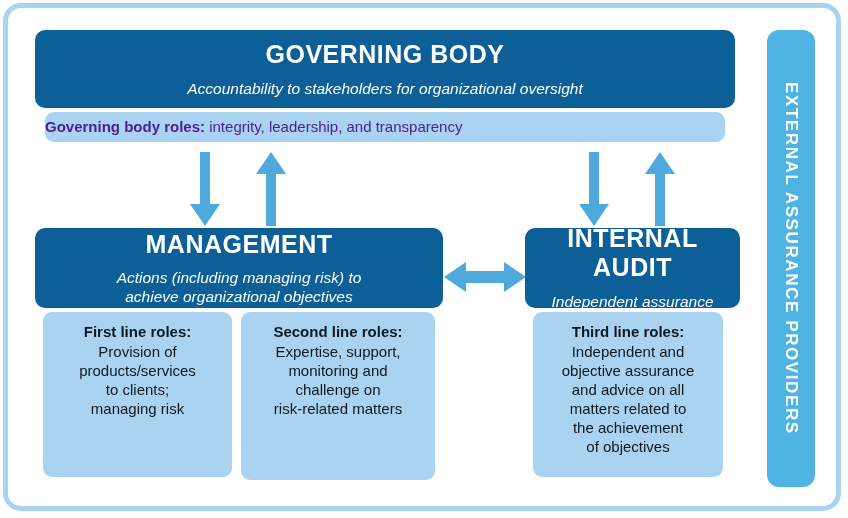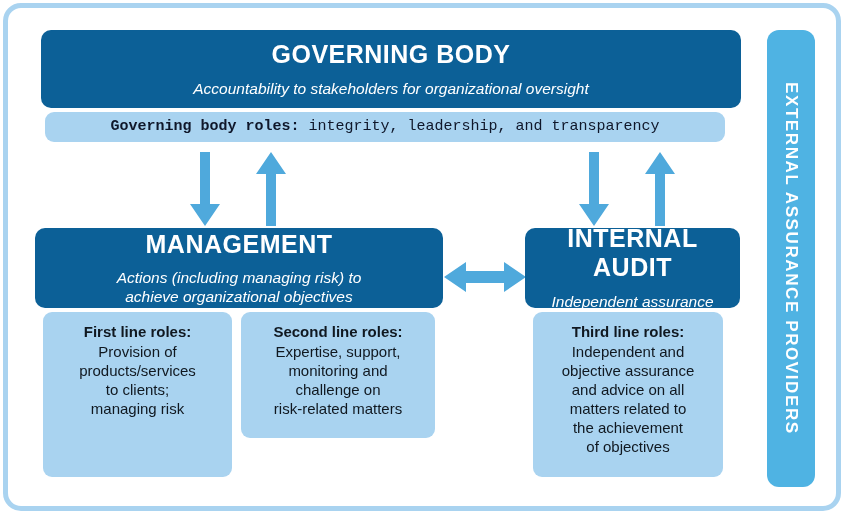--- a/index.html
+++ b/index.html
@@ -53,26 +53,25 @@
   .dark-box .subtitle {
     font-size: 15.5px;
     font-style: italic;
     line-height: 1.2;
     margin-top: 11px;
   }
   
   .light-bar {
     background: #A9D3F0;
     border-radius: 9px;
-    color: #0f172a;
+    color: #4c1d95;
     display: flex;
     align-items: center;
-    justify-content: center;
+    justify-content: flex-start;
     text-align: center;
-    font-family: Liberation Mono, monospace;
   }
   .light-bar .bar-text {
     font-size: 15px;
     line-height: 1.25;
   }
   .light-bar .bar-text b {
     font-weight: bold;
   }
   .role-panel {
     background: #A9D3F0;
@@ -116,21 +115,21 @@
   }
   .arrow svg { display: block; }
 </style>
 </head>
 <body>
 
 <div id="diagram">
 
   <div class="outer-frame"></div>
 
-  <div class="box dark-box" style="left:41px; top:30px; width:700px; height:78px;">
+  <div class="box dark-box" style="left:35px; top:30px; width:700px; height:78px;">
     <div class="title">GOVERNING BODY</div>
     <div class="subtitle">Accountability to stakeholders for organizational oversight</div>
   </div>
 
   <div class="box light-bar" style="left:45px; top:112px; width:680px; height:30px;">
     <div class="bar-text"><b>Governing body roles:</b><span> integrity, leadership, and transparency</span></div>
   </div>
 
   <div class="arrow" style="left:189px; top:152px;">
     <svg width="32" height="76" viewBox="0 0 32 76">
@@ -172,21 +171,21 @@
 products/services
 to clients;
 managing risk</span>
   </div>
 
   <div class="box dark-box" style="left:525px; top:228px; width:215px; height:80px;">
     <div class="title">INTERNAL AUDIT</div>
     <div class="subtitle">Independent assurance</div>
   </div>
 
-  <div class="box role-panel" style="left:241px; top:312px; width:194px; height:126px;">
+  <div class="box role-panel" style="left:241px; top:312px; width:194px; height:168px;">
     <span class="role-title">Second line roles:</span>
     <span class="role-body">Expertise, support,
 monitoring and
 challenge on
 risk-related matters</span>
   </div>
 
   <div class="box role-panel" style="left:533px; top:312px; width:190px; height:165px;">
     <span class="role-title">Third line roles:</span>
     <span class="role-body">Independent and

